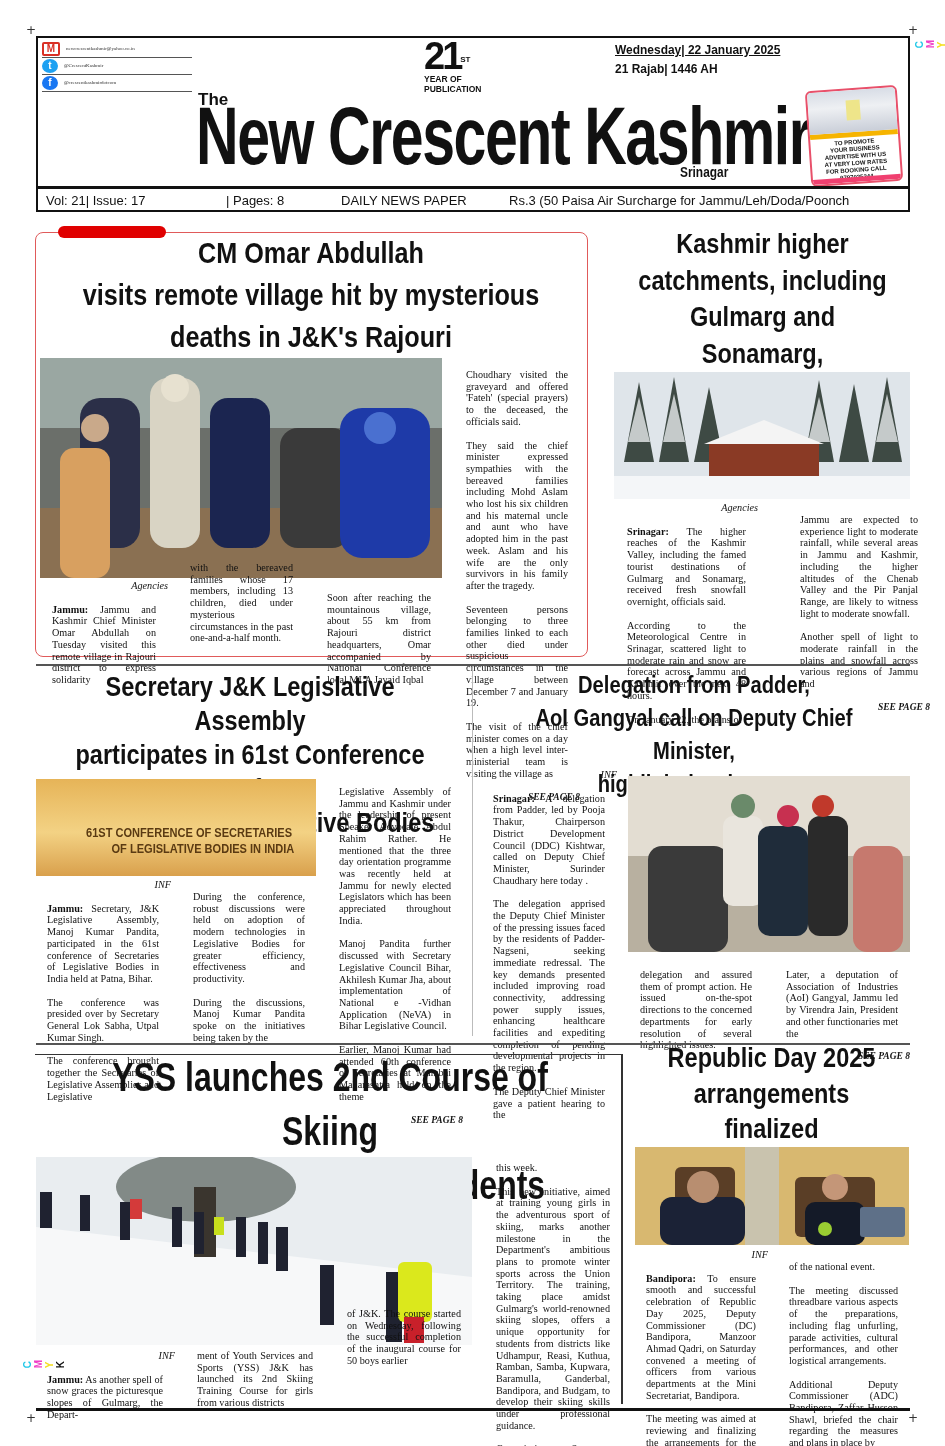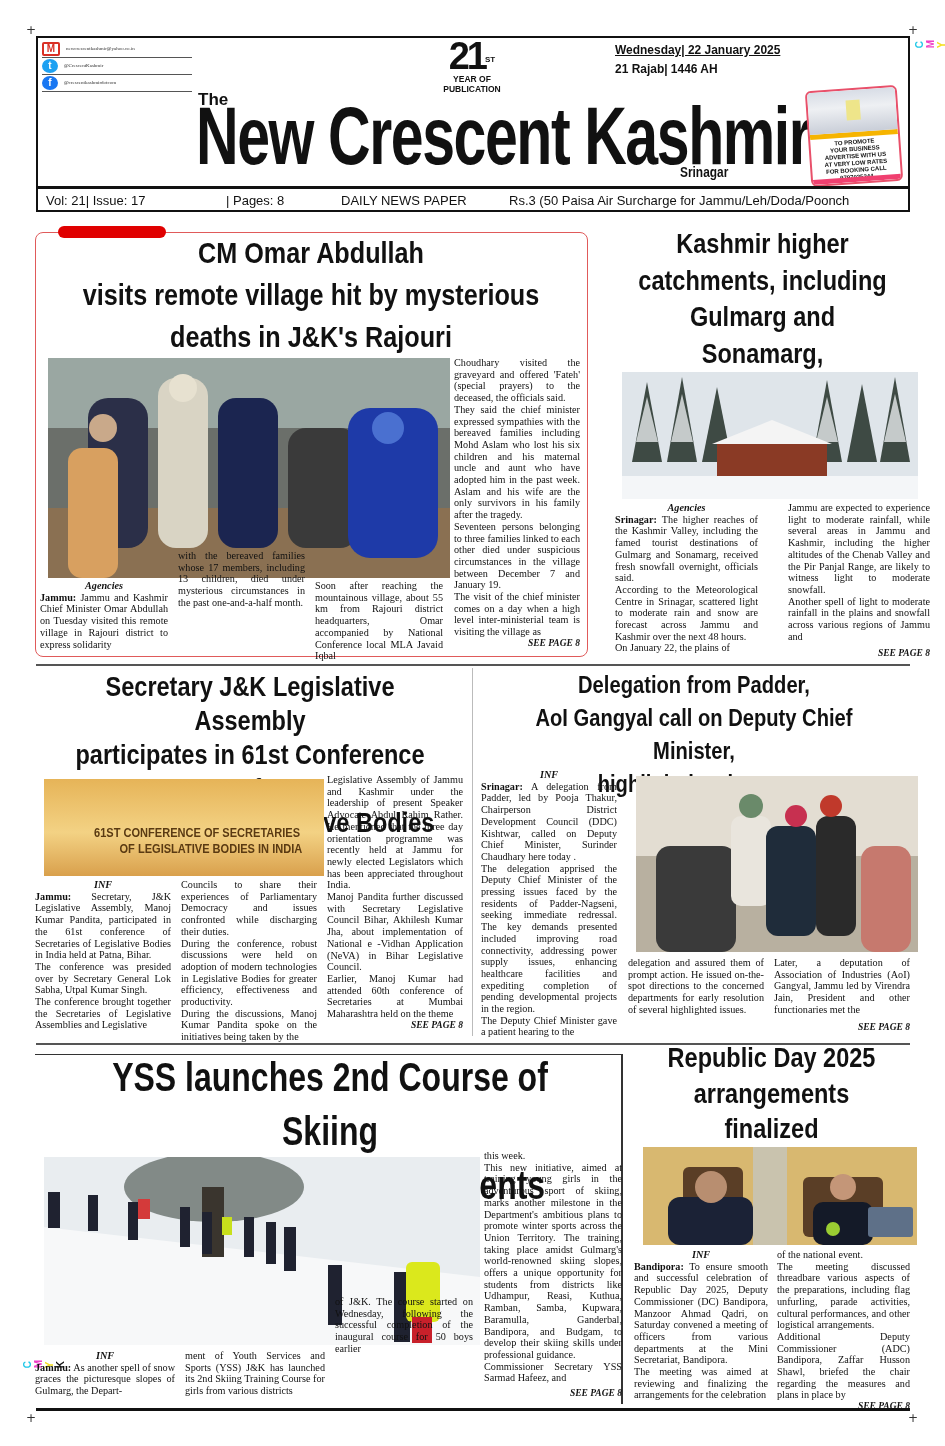--- a/index.html
+++ b/index.html
@@ -11,21 +11,21 @@
   .c { color: #20c8e8; } .m { color: #f040c8; } .y { color: #f4e020; } .k { color: #111; }
 
   
   .masthead { left: 36px; top: 36px; width: 874px; height: 176px; border: 2px solid #111; }
   .contact { left: 42px; width: 150px; height: 18px; border-bottom: 1px solid #555; display: flex; align-items: center; gap: 6px; font-size: 5px; color: #333; }
   .contact .ico { width: 16px; height: 14px; flex: none; border-radius: 50%; display: flex; align-items: center; justify-content: center; color: #fff; font-family: "Liberation Sans", sans-serif; font-weight: bold; font-size: 10px; }
   .ico.gmail { border-radius: 2px; background: #fff; border: 2px solid #d93025; color: #d93025; font-size: 10px; width: 18px; }
   .ico.twitter { background: #1da1f2; }
   .ico.facebook { background: #1877f2; }
 
-  .year { left: 424px; top: 38px; width: 96px; text-align: center; font-family: "Liberation Sans", sans-serif; }
+  .year { left: 424px; top: 38px; width: 96px; font-family: "Liberation Sans", sans-serif; }
   .year .num { font-size: 38px; font-weight: 900; line-height: 36px; letter-spacing: -3px; }
   .year .num sup { font-size: 8px; letter-spacing: 0; vertical-align: top; position: relative; top: 4px; }
   .year .lbl { font-size: 8.5px; font-weight: bold; }
 
   .date1 { left: 615px; top: 42px; font-family: "Liberation Sans", sans-serif; font-weight: bold; font-size: 13px; text-decoration: underline; transform: scaleX(0.92); transform-origin: left; }
   .date2 { left: 615px; top: 61px; font-family: "Liberation Sans", sans-serif; font-weight: bold; font-size: 13px; transform: scaleX(0.92); transform-origin: left; }
 
   .the { left: 198px; top: 90px; font-family: "Liberation Sans", sans-serif; font-weight: bold; font-size: 17px; }
   .title { left: 196px; top: 96px; font-family: "Liberation Sans", sans-serif; font-weight: bold; font-size: 82px; line-height: 80px; letter-spacing: -2px; transform: scaleX(0.72); transform-origin: left top; white-space: nowrap; }
   .srinagar { left: 680px; top: 164px; font-family: "Liberation Sans", sans-serif; font-size: 14px; font-weight: bold; transform: scaleX(0.85); transform-origin: left; }
@@ -36,26 +36,26 @@
   .ad .strip { height: 5px; background: #f6b400; }
   .ad .txt { font-family: "Liberation Sans", sans-serif; font-weight: bold; font-size: 6px; text-align: center; line-height: 7px; padding-top: 2px; }
   .ad .bar { position: absolute; bottom: 0; left: 0; right: 0; height: 5px; background: #f04070; }
 
   .infobar { left: 36px; top: 186px; width: 874px; height: 26px; border-top: 3px solid #111; display: flex; align-items: center; font-family: "Liberation Sans", sans-serif; font-size: 13px; padding-left: 10px; transform-origin: left; }
   .infobar span { white-space: nowrap; }
 
   
   .h-cond { font-family: "Liberation Sans", sans-serif; font-weight: bold; text-align: center; transform-origin: center top; }
   .col { position: absolute; font-size: 10.2px; line-height: 11.7px; text-align: justify; }
-  .col p { margin: 0; }
+  .col p { margin: 12px; }
   .dateline { font-weight: bold; }
-  .agency { font-style: italic; text-align: center; display: block; font-weight: bold; }
+  .agency { font-style: italic; text-align: right; display: block; }
   .see { font-style: italic; font-weight: bold; text-align: right; display: block; font-size: 9.5px; }
 
-  .photo { position: absolute; overflow: hidden; margin-left: 8px; }
+  .photo { position: absolute; overflow: hidden; }
 
   .rule { position: absolute; background: #555; }
 </style>
 </head>
 <body>
 
 <div class="reg" style="left:26px;top:24px;">+</div>
 <div class="reg" style="left:908px;top:24px;">+</div>
 <div class="reg" style="left:26px;top:1412px;">+</div>
 <div class="reg" style="left:908px;top:1412px;">+</div>
@@ -214,21 +214,20 @@
     <div style="padding-left:30px;">OF LEGISLATIVE BODIES IN INDIA</div>
   </div>
 </div>
 <div class="col" style="left:35px;top:879px;width:136px;">
   <span class="agency">INF</span>
   <p><span class="dateline">Jammu:</span> <span>Secretary, J&amp;K Legislative Assembly, Manoj Kumar Pandita, participated in the 61st conference of Secretaries of Legislative Bodies in India held at Patna, Bihar.</span></p>
   <p>The conference was presided over by Secretary General Lok Sabha, Utpal Kumar Singh.</p>
   <p>The conference brought together the Secretaries of Legislative Assemblies and Legislative</p>
 </div>
 <div class="col" style="left:181px;top:879px;width:136px;">
-  <p>Councils to share their experiences of Parliamentary Democracy and issues confronted while discharging their duties.</p>
   <p>During the conference, robust discussions were held on adoption of modern technologies in Legislative Bodies for greater efficiency, effectiveness and productivity.</p>
   <p>During the discussions, Manoj Kumar Pandita spoke on the initiatives being taken by the</p>
 </div>
 <div class="col" style="left:327px;top:774px;width:136px;">
   <p>Legislative Assembly of Jammu and Kashmir under the leadership of present Speaker Advocate Abdul Rahim Rather. He mentioned that the three day orientation programme was recently held at Jammu for newly elected Legislators which has been appreciated throughout India.</p>
   <p>Manoj Pandita further discussed with Secretary Legislative Council Bihar, Akhilesh Kumar Jha, about implementation of National e -Vidhan Application (NeVA) in Bihar Legislative Council.</p>
   <p>Earlier, Manoj Kumar had attended 60th conference of Secretaries at Mumbai Maharashtra held on the theme</p>
   <span class="see">SEE PAGE 8</span>
 </div>
 

